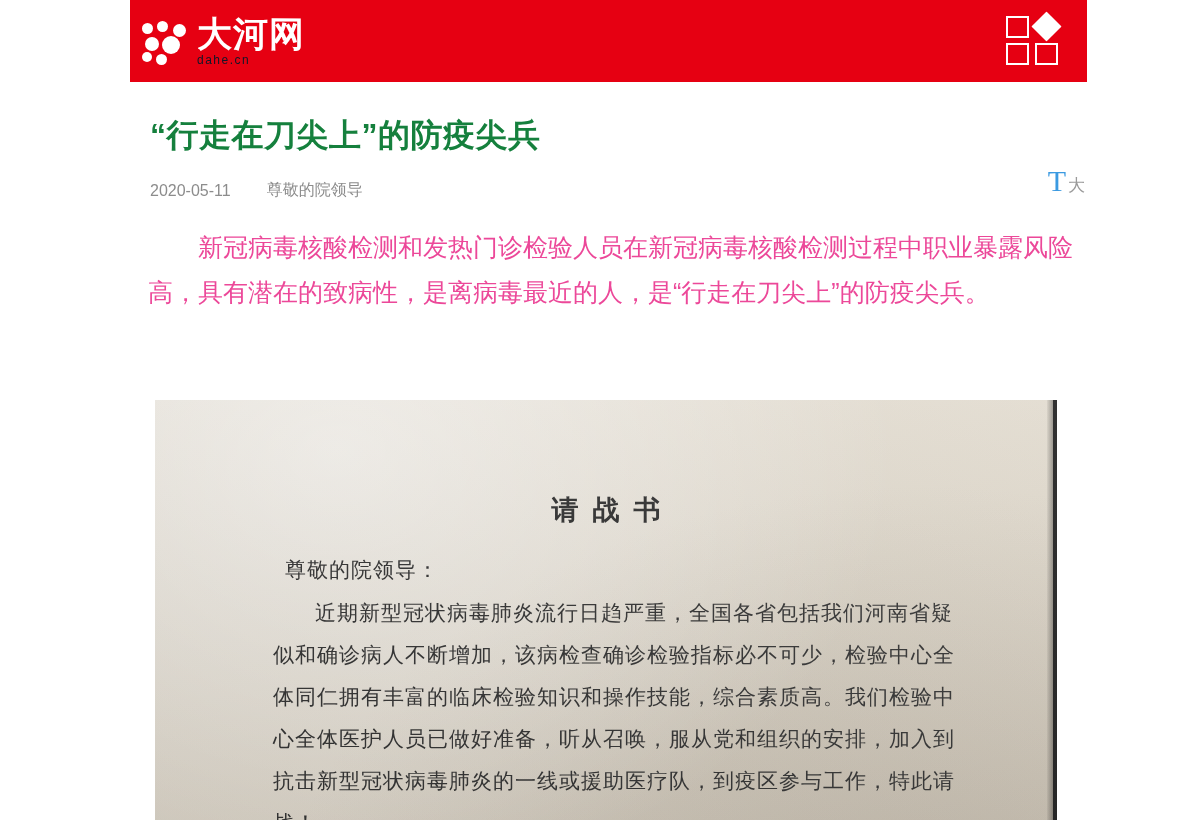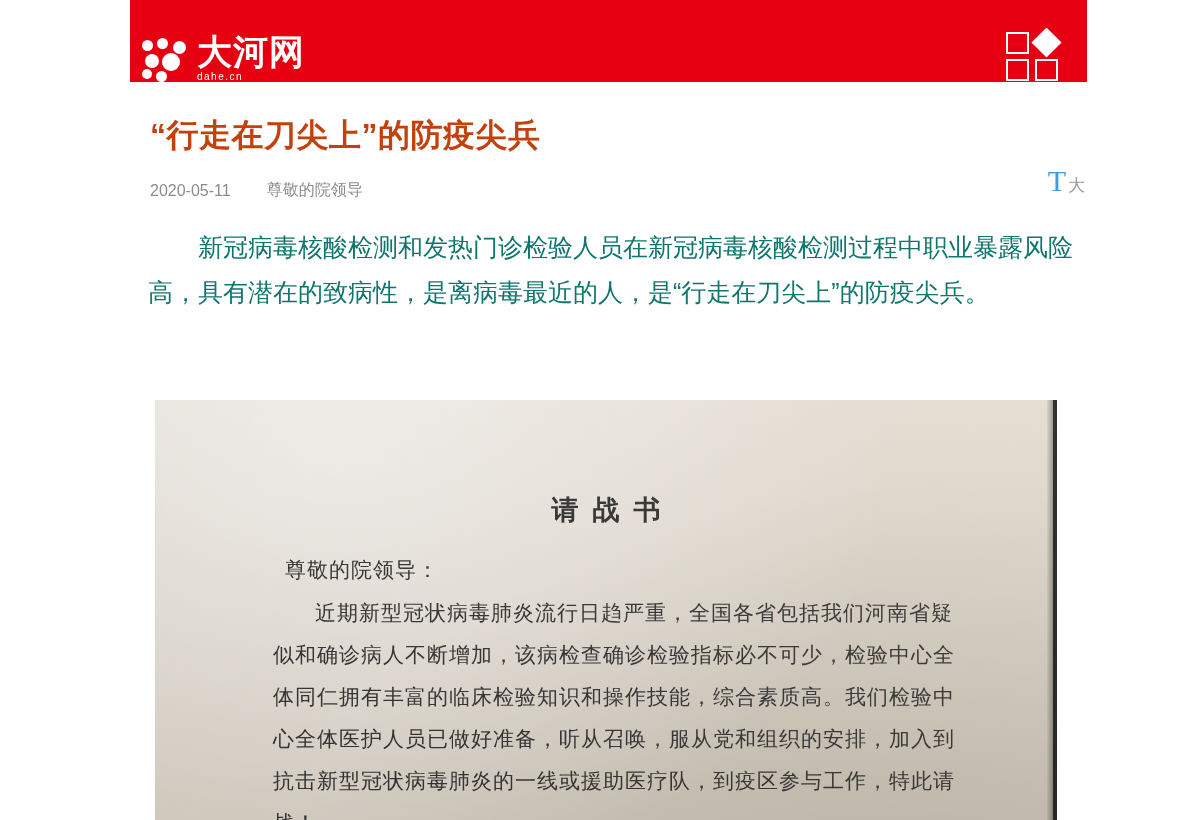--- a/index.html
+++ b/index.html
@@ -31,21 +31,21 @@
   
   .header {
     position: absolute;
     top: 0;
     left: 130px;
     width: 957px;
     height: 82px;
     background: #e60012;
     box-sizing: border-box;
     display: flex;
-    align-items: flex-end;
+    align-items: center;
     justify-content: space-between;
     padding: 0 28px 0 12px;
   }
   .logo {
     display: flex;
     align-items: center;
     gap: 9px;
   }
   .logo-mark {
     position: relative;
@@ -71,22 +71,22 @@
     line-height: 1;
   }
   .logo-cn {
     color: #ffffff;
     font-size: 35px;
     font-weight: 700;
     letter-spacing: 1px;
     font-family: "Liberation Sans", sans-serif;
   }
   .logo-en {
-    color: #ffffff;
-    font-size: 10px;
+    color: #0f172a;
+    font-size: 12px;
     letter-spacing: 1.5px;
     margin-top: 3px;
     font-family: "Liberation Sans", sans-serif;
   }
   .grid-icon {
     position: relative;
     width: 53px;
     height: 50px;
   }
   .grid-icon i {
@@ -110,21 +110,21 @@
     position: absolute;
     top: 82px;
     left: 0;
     width: 1197px;
   }
   .title {
     margin: 0;
     padding: 32px 0 0 150px;
     font-size: 32px;
     font-weight: 700;
-    color: #c2410c;
+    color: #15803d;
     letter-spacing: 0.5px;
     font-family: "Liberation Sans", sans-serif;
   }
   .meta-row {
     display: flex;
     align-items: center;
     padding: 22px 110px 0 150px;
     position: relative;
   }
   .meta-date, .meta-source {
@@ -152,21 +152,21 @@
     font-size: 17px;
     line-height: 1;
     padding-bottom: 2px;
     font-family: "Liberation Sans", sans-serif;
   }
   .body-text {
     margin: 0;
     padding: 24px 122px 0 148px;
     font-size: 25px;
     line-height: 1.78;
-    color: #0f766e;
+    color: #ec4899;
     text-indent: 2em;
     font-family: "Liberation Sans", sans-serif;
   }
 
   
   .photo-wrap {
     position: absolute;
     top: 400px;
     left: 155px;
     width: 902px;

